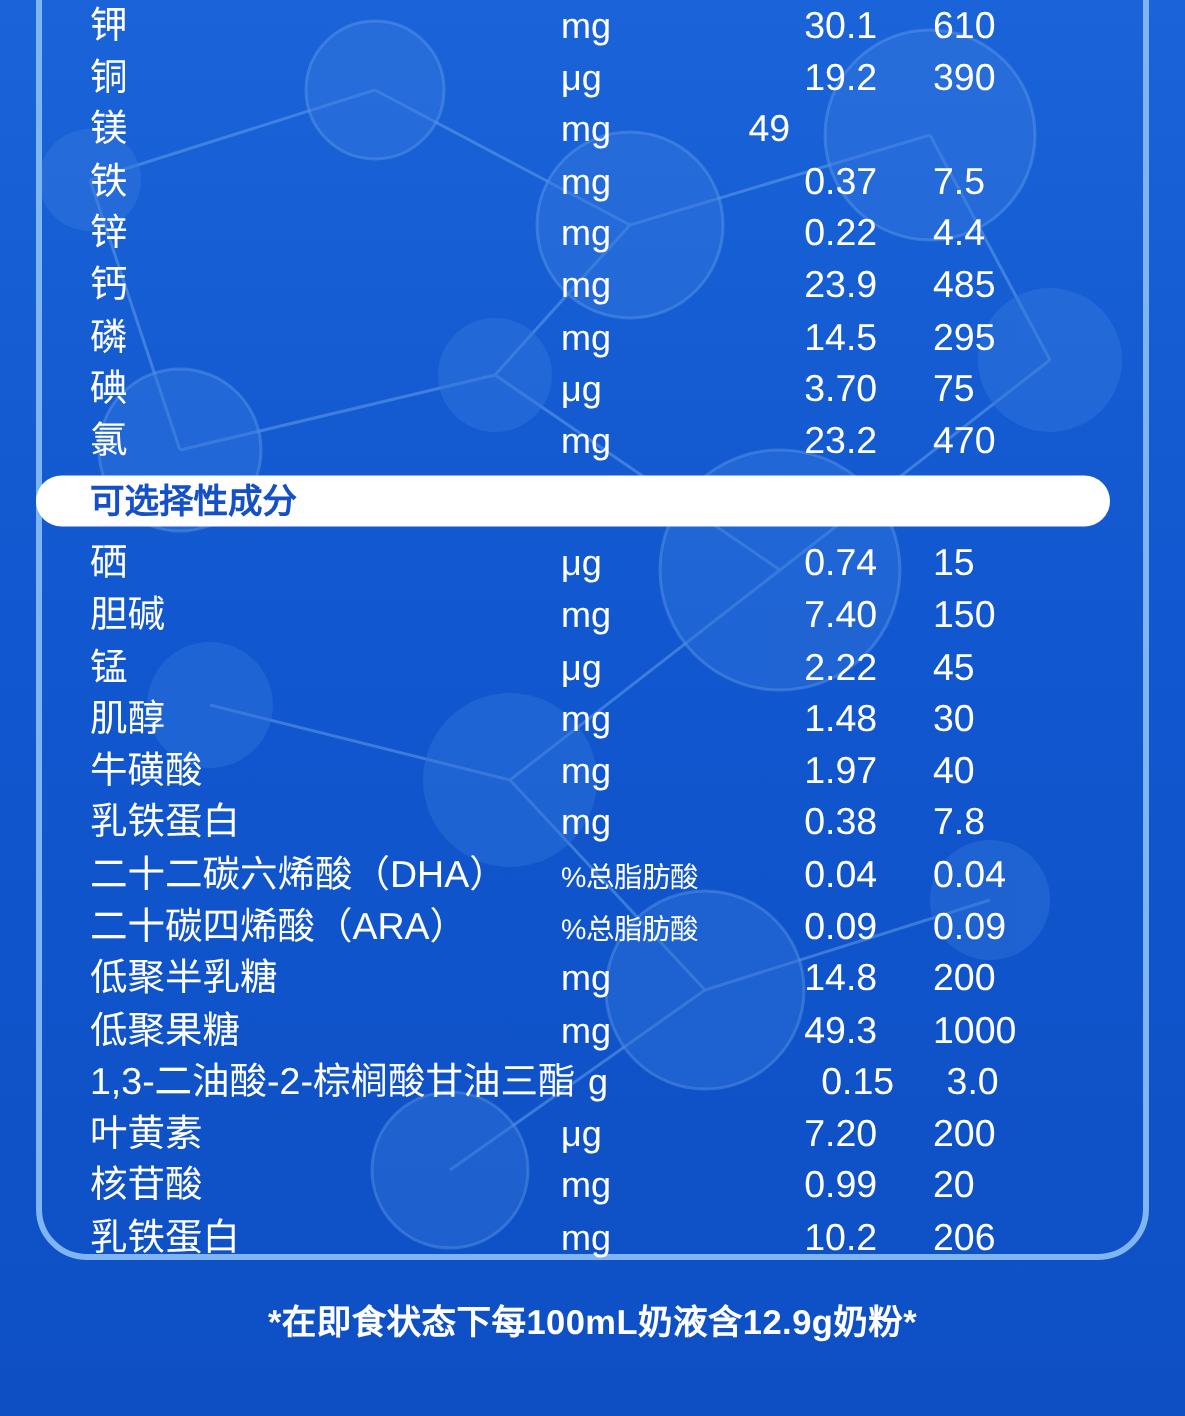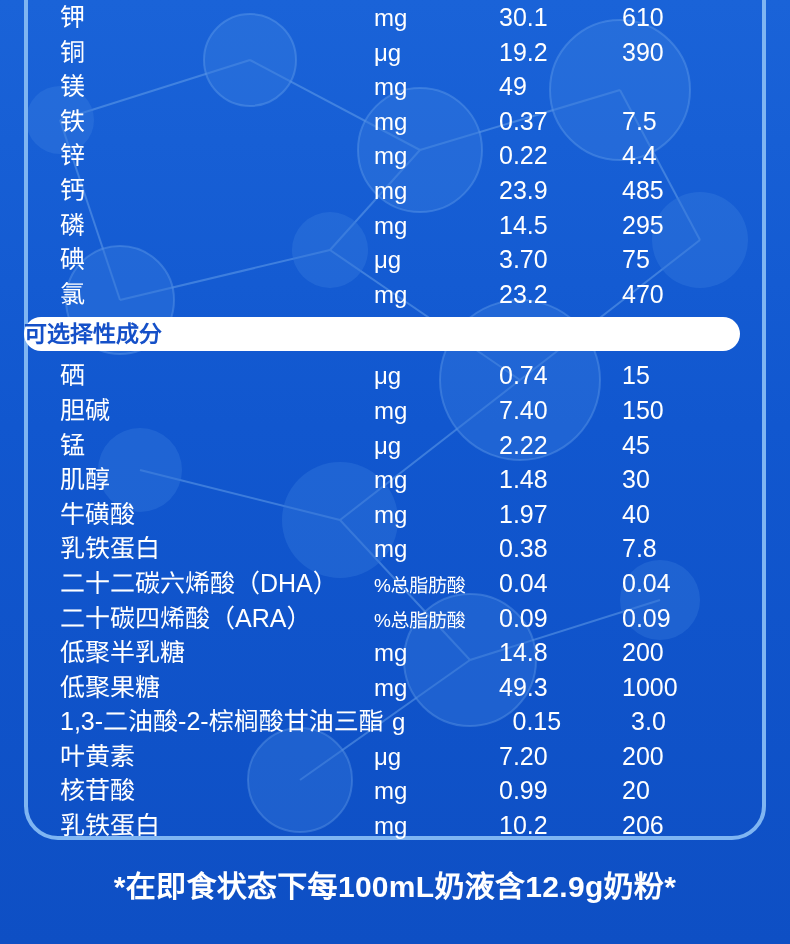--- a/index.html
+++ b/index.html
@@ -74,21 +74,21 @@
     width: 125px;
     text-align: left;
     font-size: 24px;
   }
   .c-unit.small {
     font-size: 19px;
     letter-spacing: -0.3px;
   }
   .c-v1 {
     width: 123px;
-    text-align: left;
+    text-align: center;
     font-size: 25px;
   }
   .c-v2 {
     width: 140px;
     text-align: left;
     font-size: 25px;
   }
   .section-bar {
     position: relative;
     margin: 6px 0 7px 0;
@@ -97,30 +97,31 @@
     border-radius: 17px;
     width: 716px;
     left: 0;
     display: flex;
     align-items: center;
   }
   .section-bar span {
     color: #1550c8;
     font-size: 23px;
     font-weight: bold;
+    padding-left: 36px;
     line-height: 1;
   }
   .footnote {
     position: absolute;
     left: 0;
     top: 862px;
     width: 742px;
     text-align: center;
     color: #ffffff;
-    font-size: 30px;
+    font-size: 23px;
     font-weight: bold;
     letter-spacing: 0.3px;
   }
 </style>
 </head>
 <body>
 
 <div id="root">
 
   <svg class="bubbles" viewBox="0 0 790 944" preserveAspectRatio="none">

